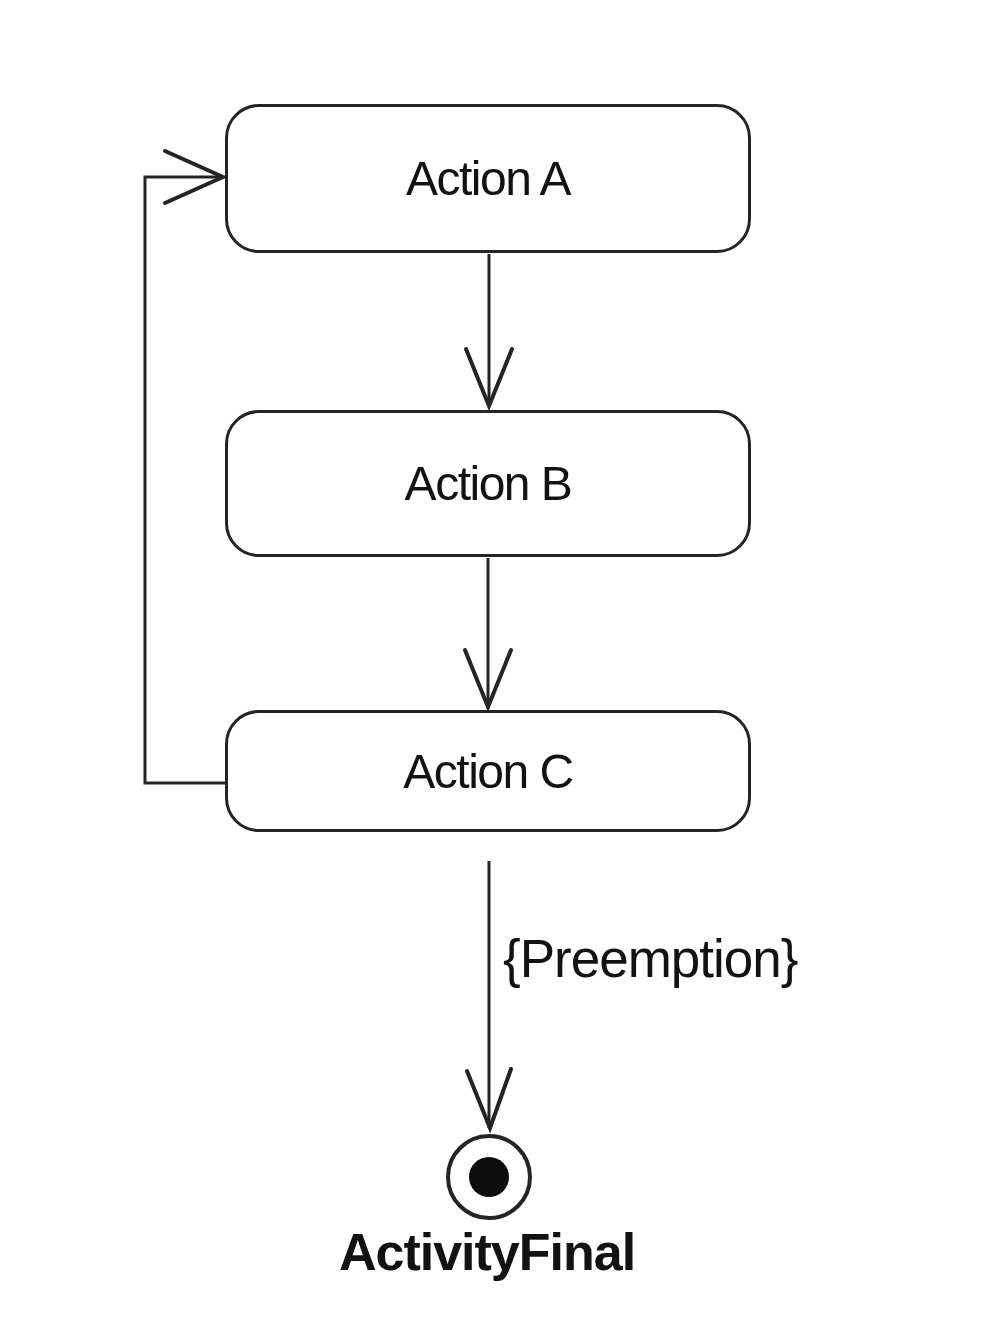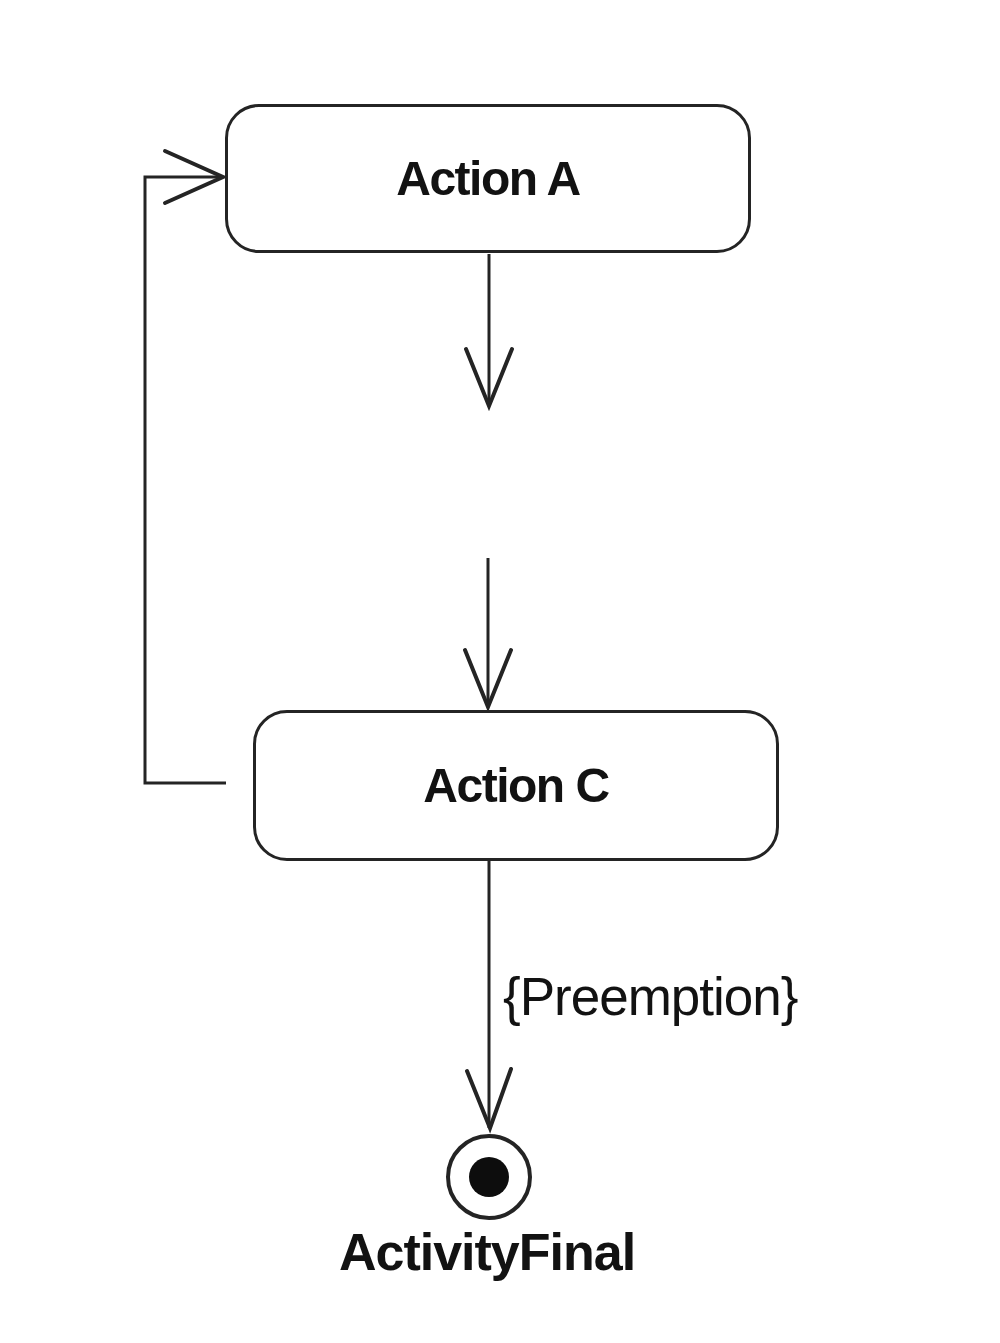--- a/index.html
+++ b/index.html
@@ -29,27 +29,27 @@
   .node{
     position:absolute;left:225px;width:526px;
     box-sizing:border-box;
     background:var(--node-fill);
     border:3px solid var(--stroke);
     border-radius:34px;
     display:flex;align-items:center;justify-content:center;
   }
   .node-a{top:104px;height:149px;}
   .node-b{top:410px;height:147px;}
-  .node-c{top:710px;height:151px;margin-left:28px;}
+  .node-c{top:710px;height:122px;}
   .node-label{
-    font-size:48px;font-weight:bold;letter-spacing:-1.5px;
+    font-size:48px;font-weight:normal;letter-spacing:-1.5px;
     color:var(--text);
   }
   .guard-label{
-    position:absolute;left:503px;top:966px;
+    position:absolute;left:503px;top:928px;
     font-size:53px;color:var(--text);letter-spacing:-1px;
     white-space:nowrap;
   }
   .final-node{
     position:absolute;left:446px;top:1134px;width:86px;height:86px;
     box-sizing:border-box;
     border:4px solid var(--stroke);border-radius:50%;
     background:var(--node-fill);
   }
   .final-dot{
@@ -89,20 +89,23 @@
     <g>
       <polyline class="wire" points="226,783 145,783 145,177 221,177"></polyline>
       <polyline class="head" points="165,151 223,177 165,203"></polyline>
     </g>
   </svg>
 
   <div class="node node-a">
     <span class="node-label">Action A</span>
   </div>
 
+  <div class="node node-b">
+    <span class="node-label">Action B</span>
+  </div>
 
   <div class="node node-c">
     <span class="node-label">Action C</span>
   </div>
 
   <div class="guard-label">{Preemption}</div>
 
   <div class="final-node">
     <div class="final-dot"></div>
   </div>

